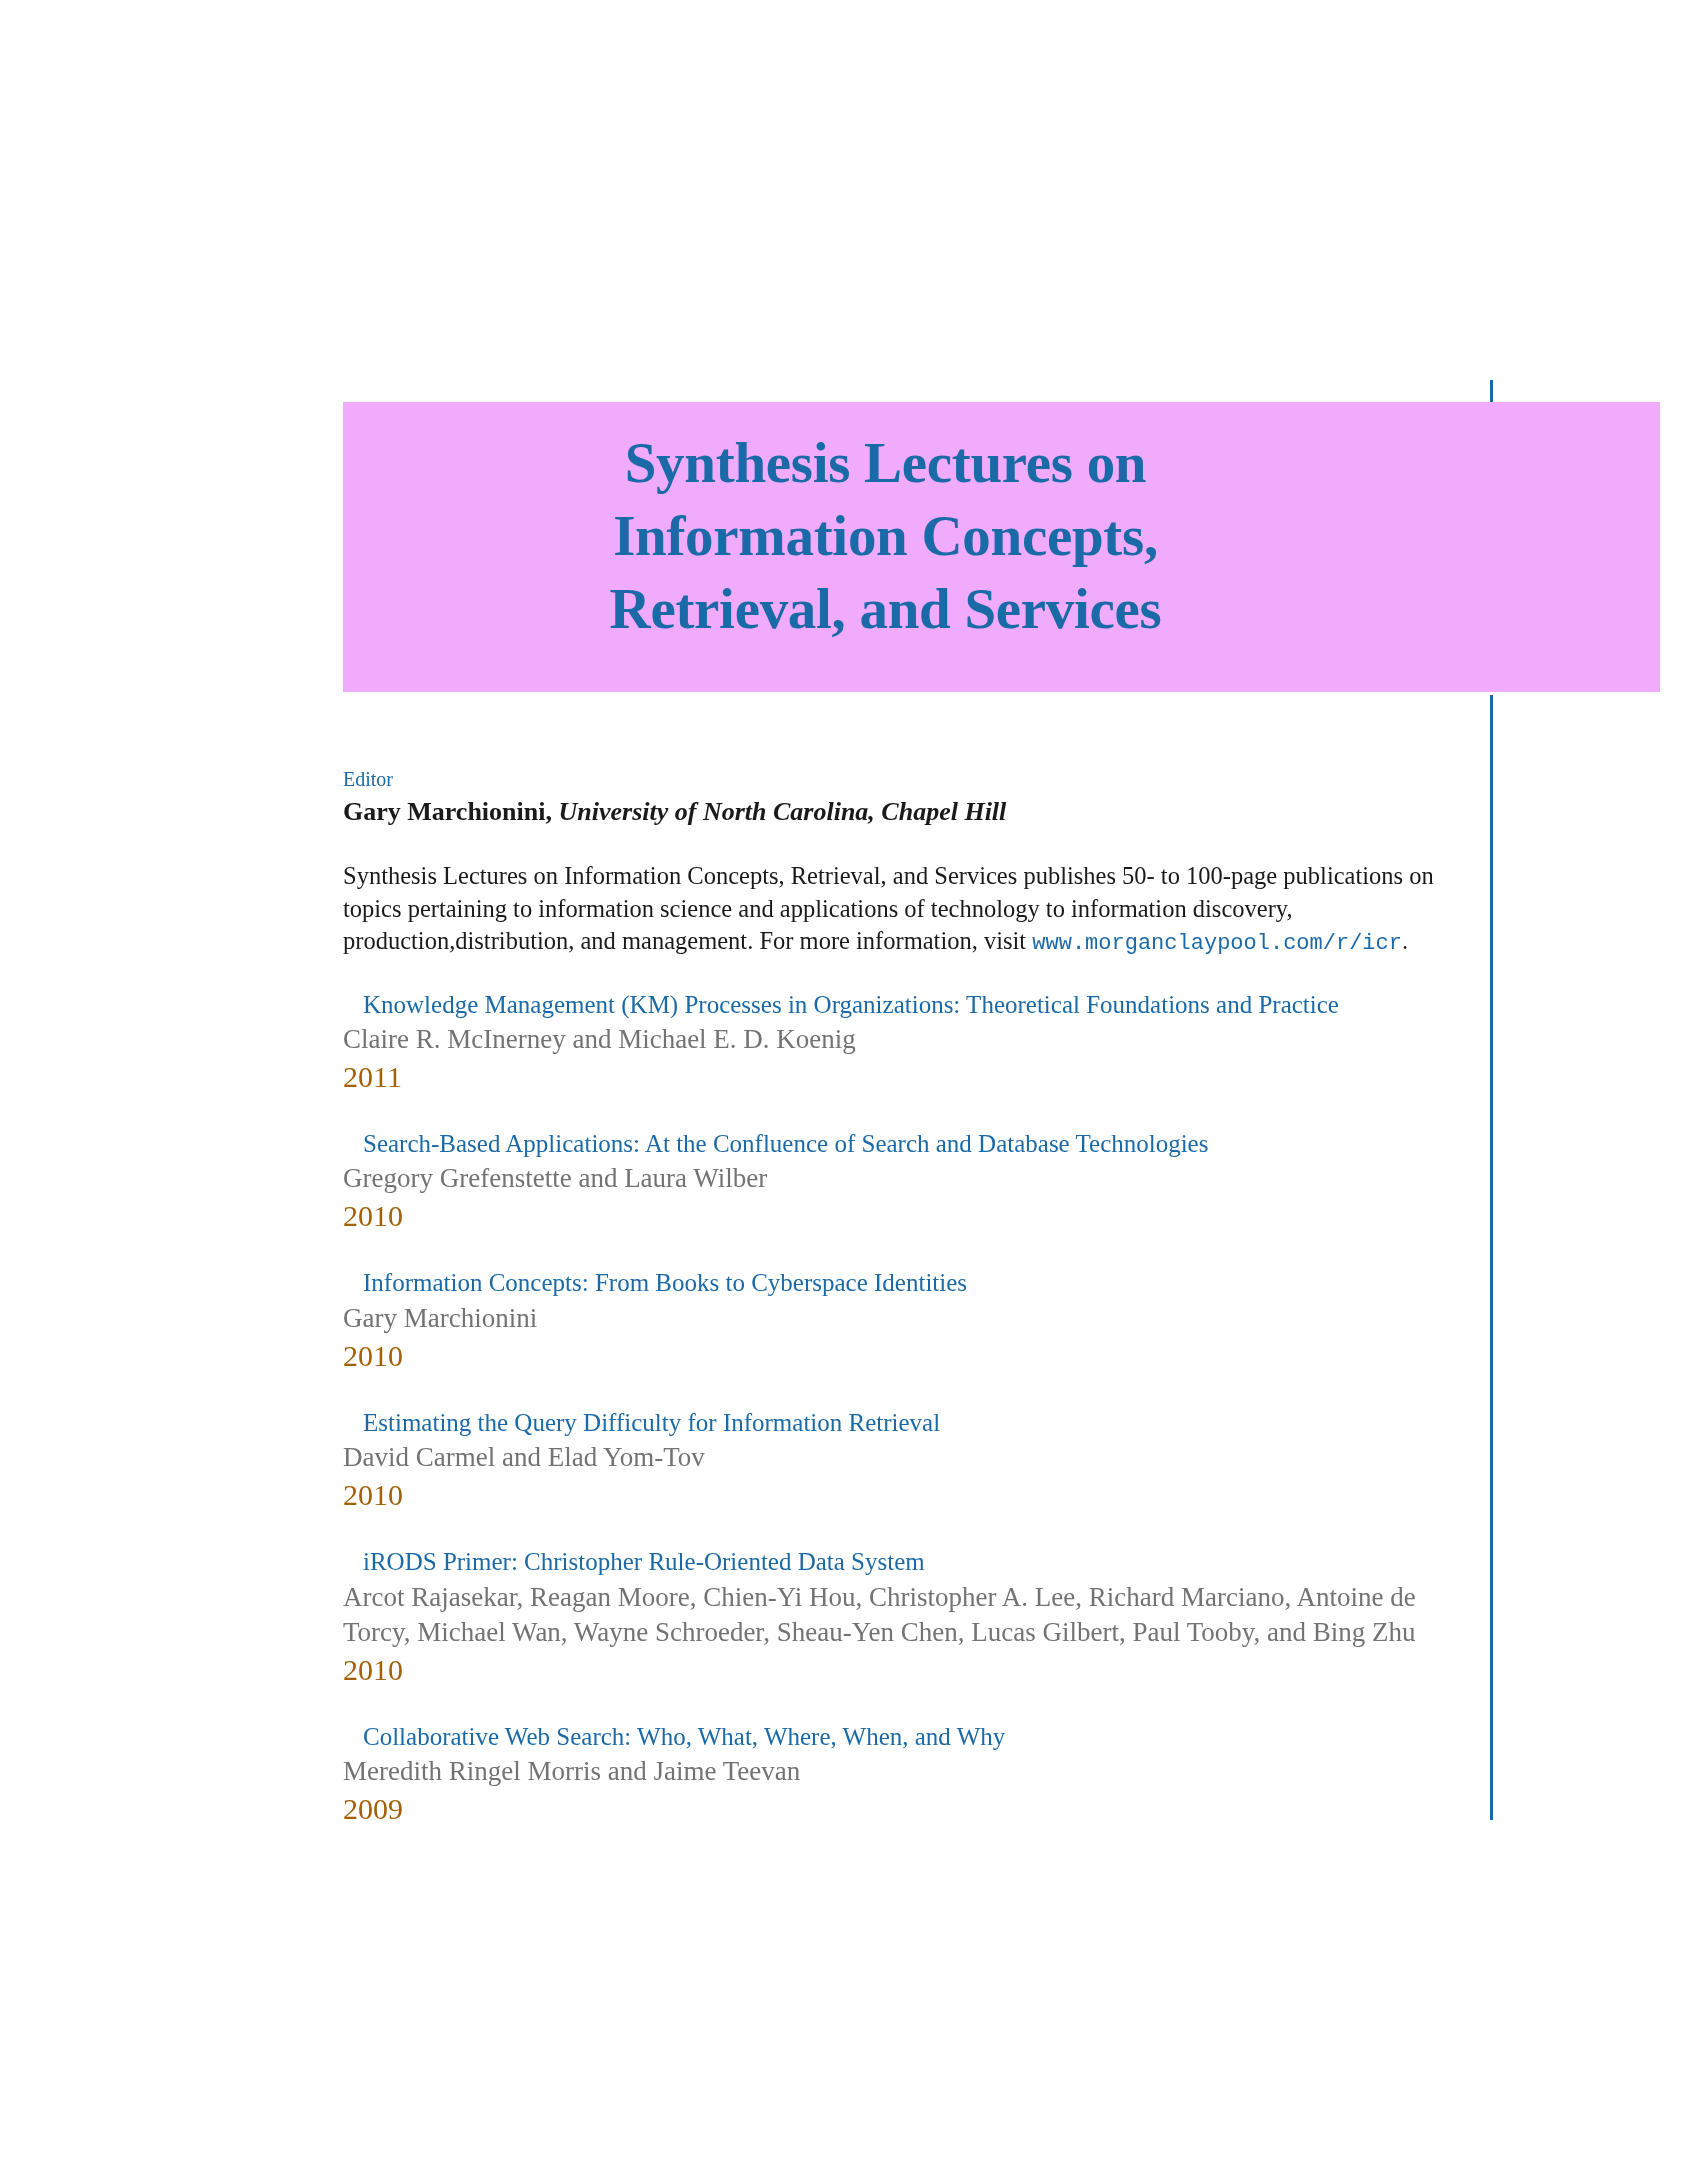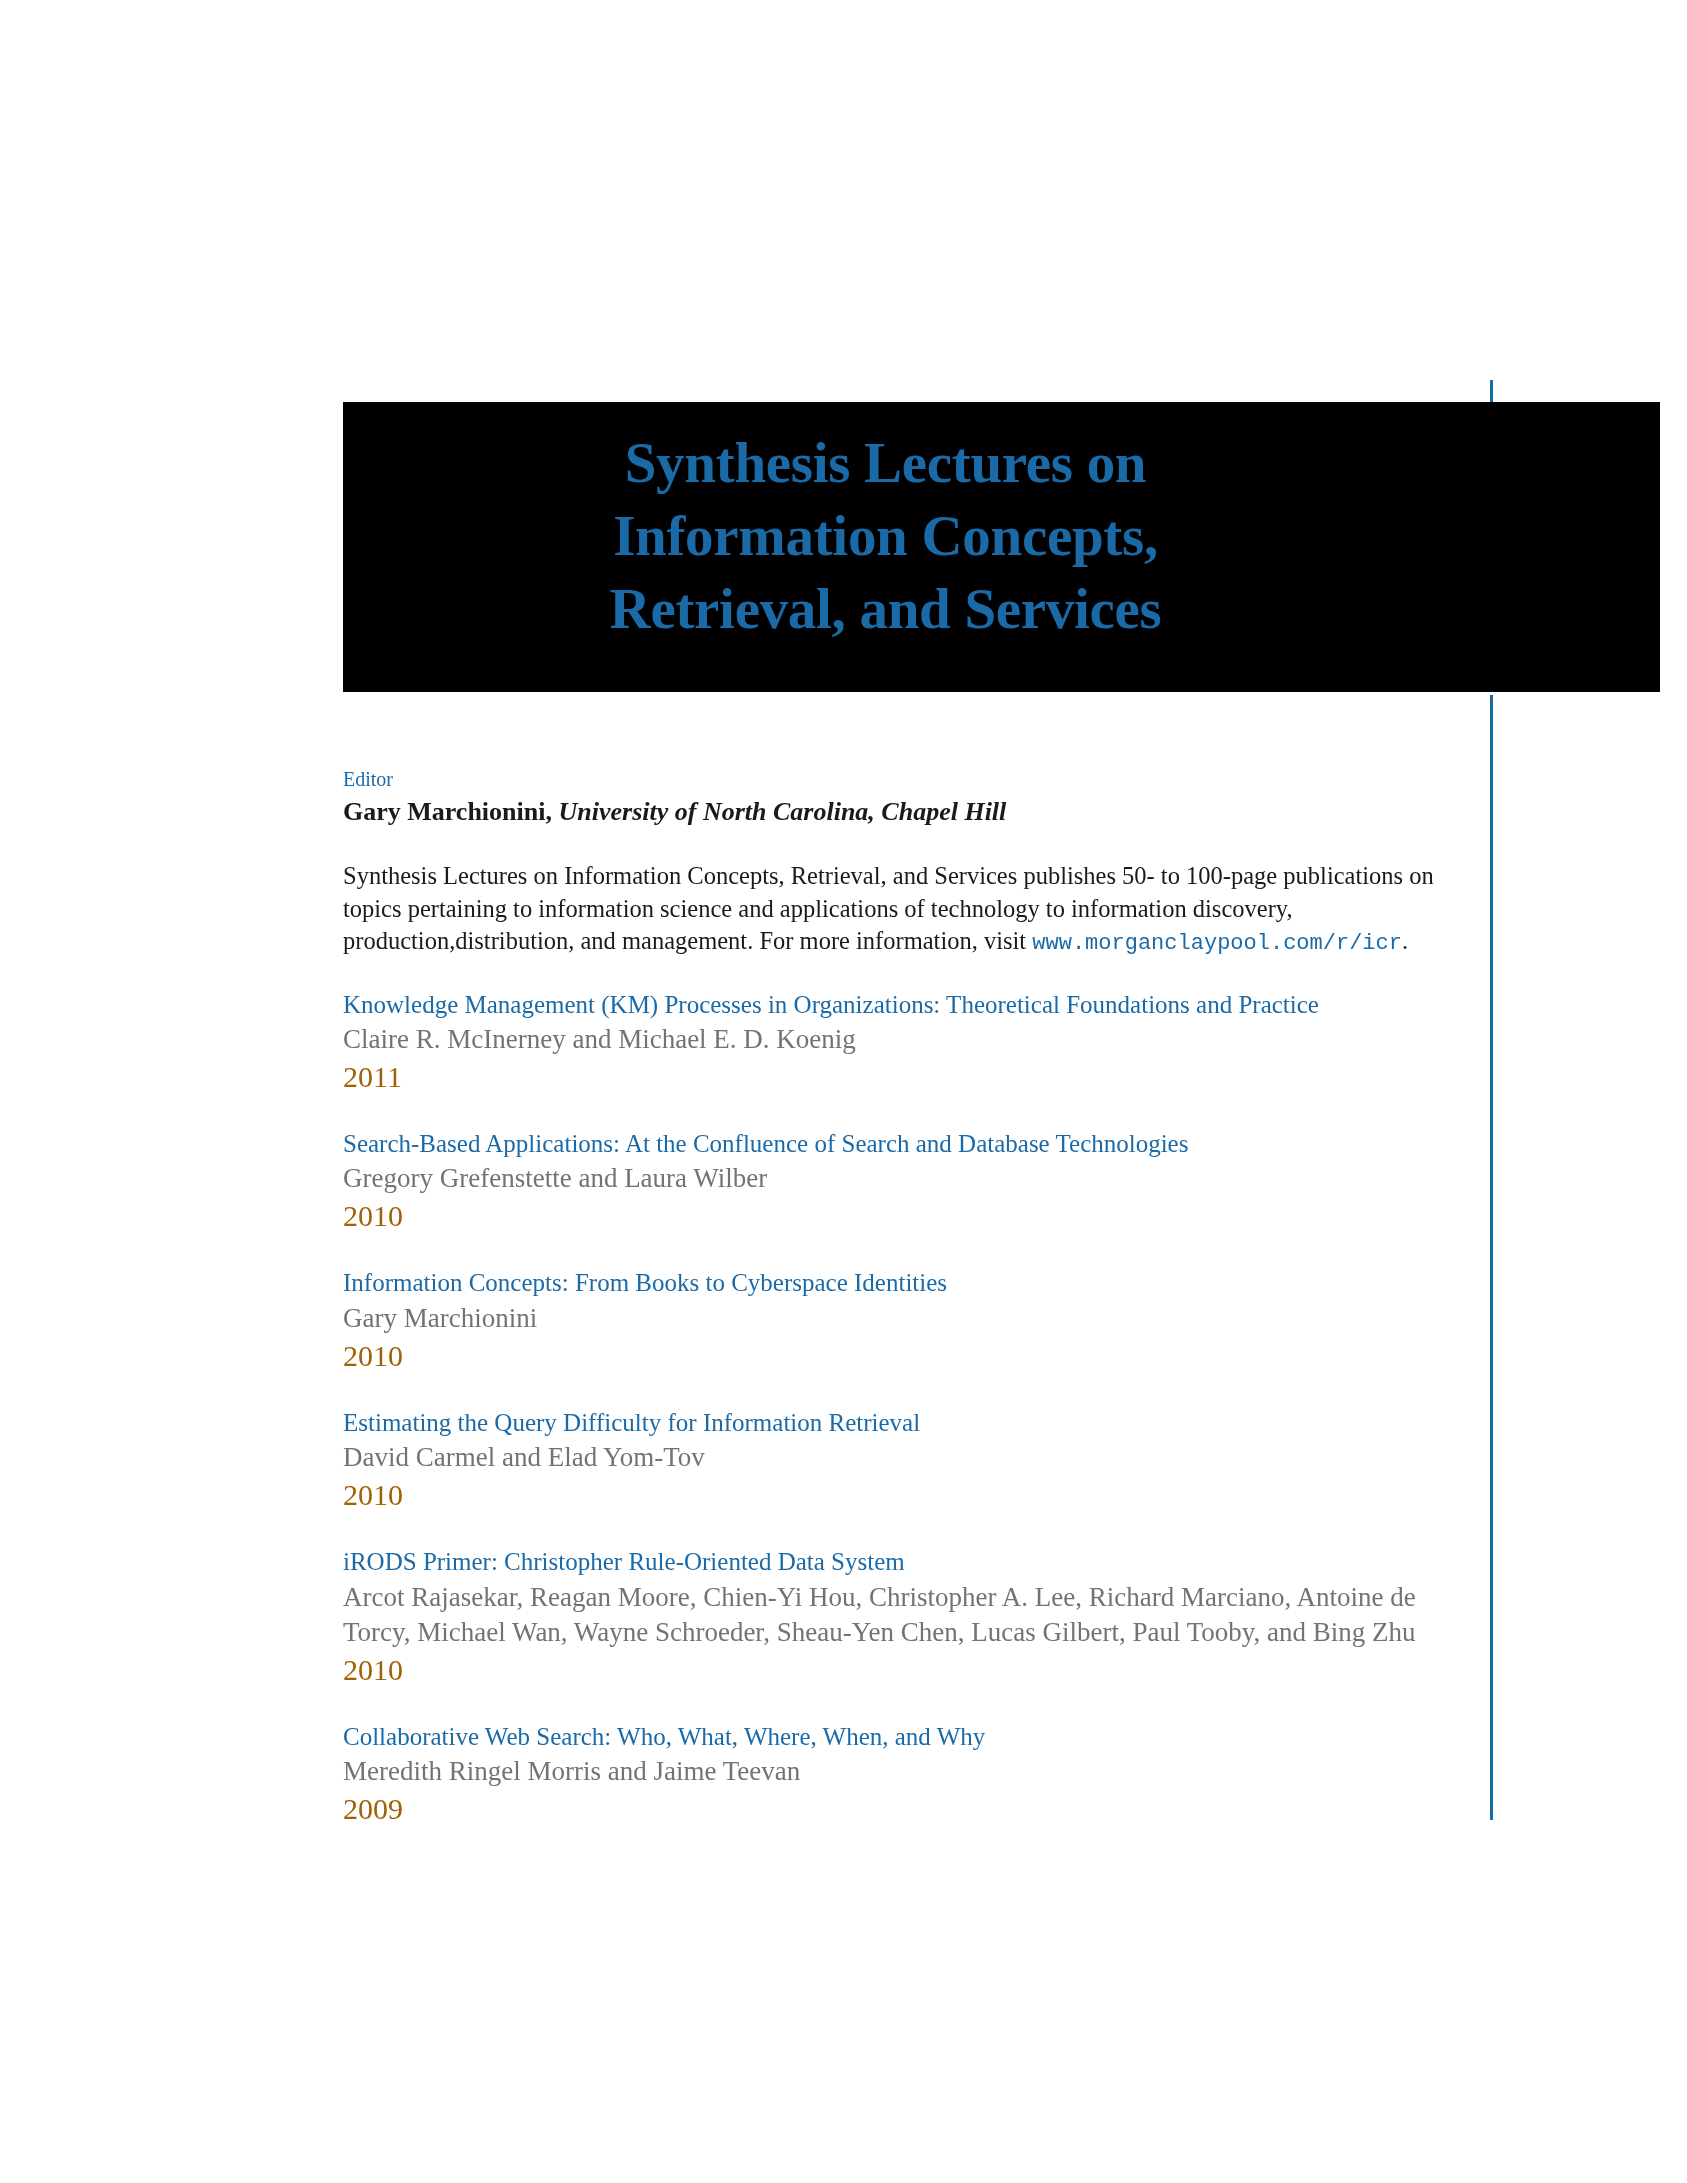--- a/index.html
+++ b/index.html
@@ -38,21 +38,21 @@
     background: #1b6aa8;
   }
 
   
   .banner {
     position: absolute;
     left: 343px;
     top: 402px;
     width: 1317px;
     height: 290px;
-    background: #000000;
+    background: #f0abfc;
   }
   .banner-inner {
     position: absolute;
     left: 0;
     top: 25px;
     width: 1085px;
     text-align: center;
   }
   .banner-title {
     color: #1b6aa8;
@@ -105,20 +105,21 @@
 
   .entry {
     margin-bottom: 32px;
   }
   .entry-title {
     color: #1b6aa8;
     font-size: 25px;
     line-height: 1.28;
     margin-bottom: 1.3px;
     max-width: 1111px;
+    margin-left: 20px;
   }
   .entry-authors {
     font-size: 27px;
     line-height: 1.3;
     color: #737373;
     max-width: 1111px;
   }
   .entry-year {
     font-size: 30px;
     line-height: 1.3;

